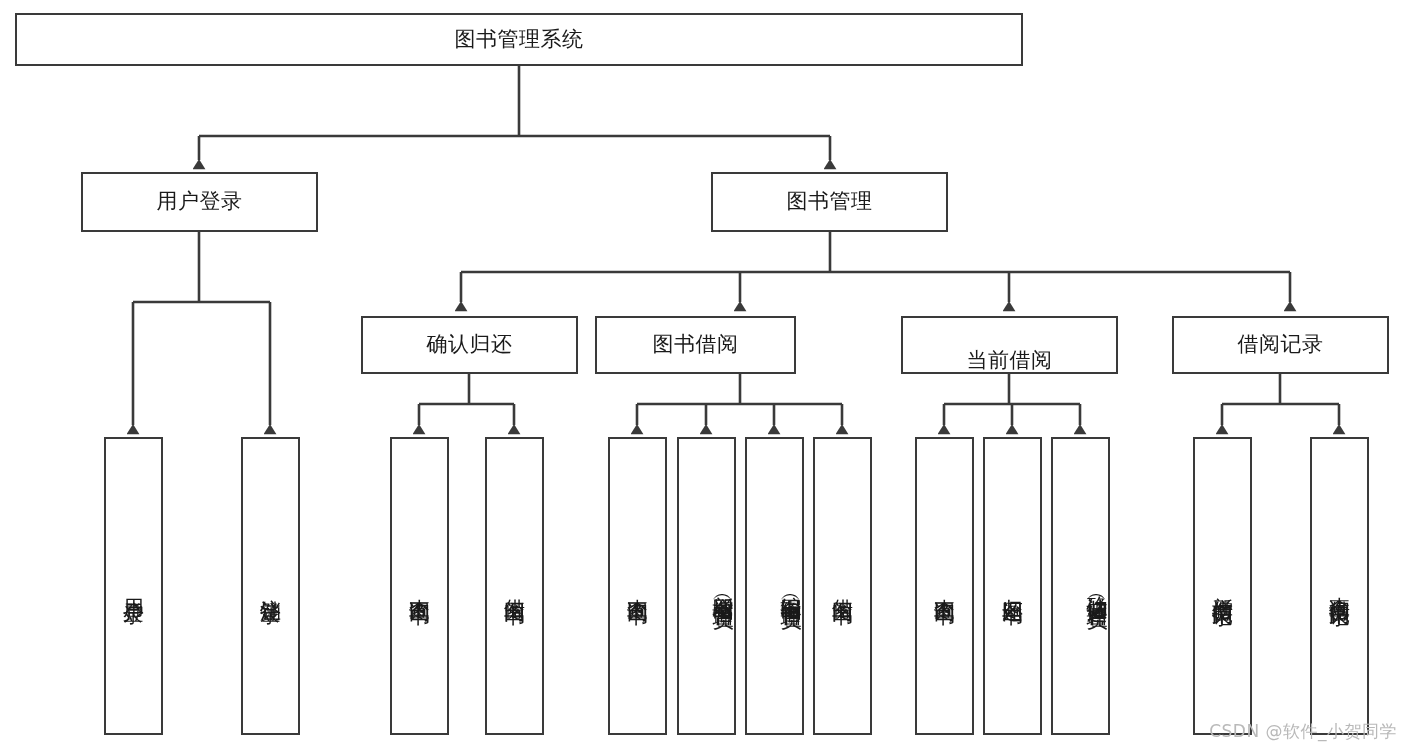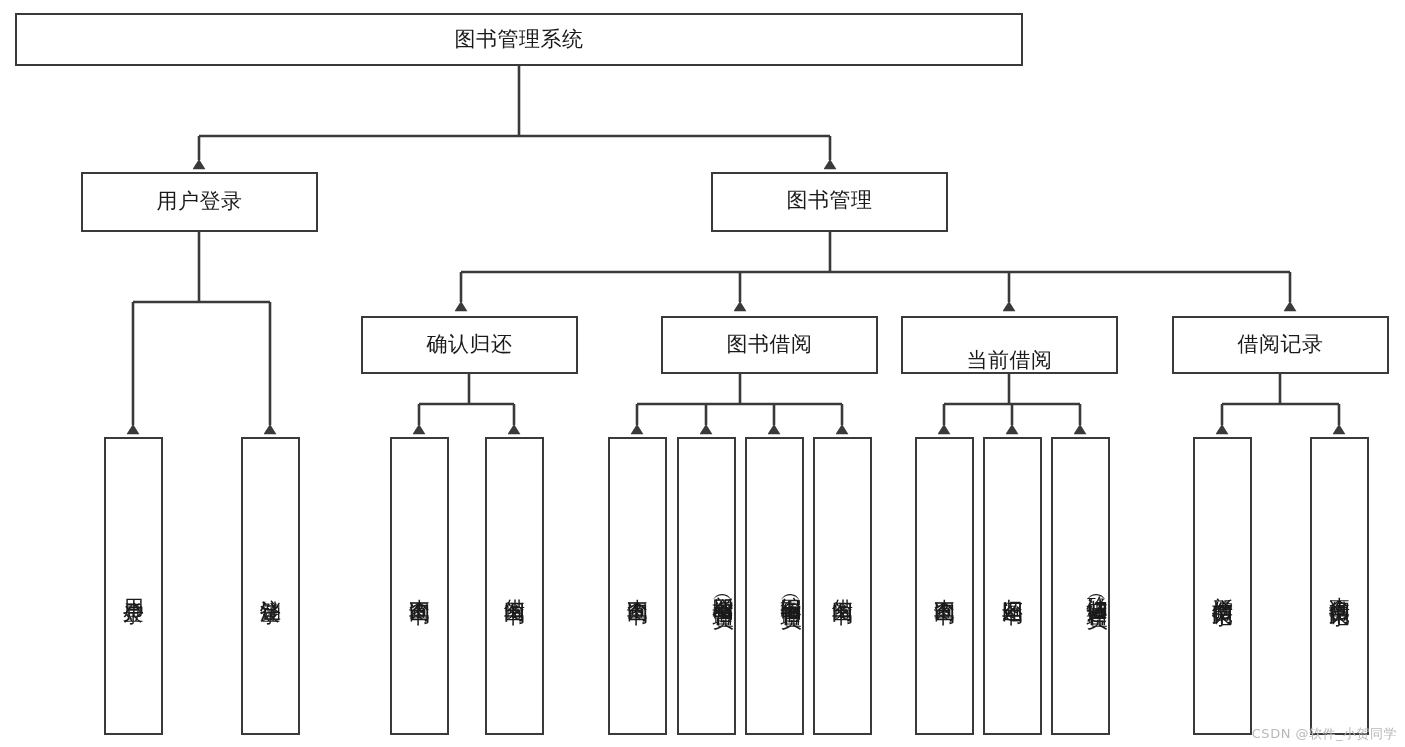--- a/index.html
+++ b/index.html
@@ -55,21 +55,21 @@
     align-items: flex-start;
   }
   .node-v.v-center {
     align-items: center;
     padding-top: 0;
   }
   #watermark {
     position: absolute;
     right: 8px;
     bottom: 4px;
-    font-size: 13px;
+    font-size: 17px;
     color: #b9b9b9;
     white-space: nowrap;
     letter-spacing: 0.5px;
     pointer-events: none;
   }
 </style>
 </head>
 <body>
 
 <div id="diagram-root">
@@ -125,28 +125,28 @@
     </g>
   </svg>
 
   <div class="node node-h" style="left:15px; top:13px; width:1008px; height:53px;">
     <span>图书管理系统</span>
   </div>
 
   <div class="node node-h" style="left:81px; top:172px; width:237px; height:60px;">
     <span>用户登录</span>
   </div>
-  <div class="node node-h" style="left:711px; top:172px; width:237px; height:60px;font-family:Liberation Mono, monospace;">
+  <div class="node node-h" style="left:711px; top:172px; width:237px; height:60px;">
     <span>图书管理</span>
   </div>
 
   <div class="node node-h" style="left:361px; top:316px; width:217px; height:58px;">
     <span>确认归还</span>
   </div>
-  <div class="node node-h" style="left:661px; top:316px; width:217px; height:58px;">
+  <div class="node node-h" style="left:595px; top:316px; width:201px; height:58px;">
     <span>图书借阅</span>
   </div>
   <div class="node node-h" style="left:901px; top:316px; width:217px; height:58px;align-items:flex-end;">
     <span>当前借阅</span>
   </div>
   <div class="node node-h" style="left:1172px; top:316px; width:217px; height:58px;">
     <span>借阅记录</span>
   </div>
 
   <div class="node node-v v-center" style="left:104px; top:437px; width:59px; height:298px;">

